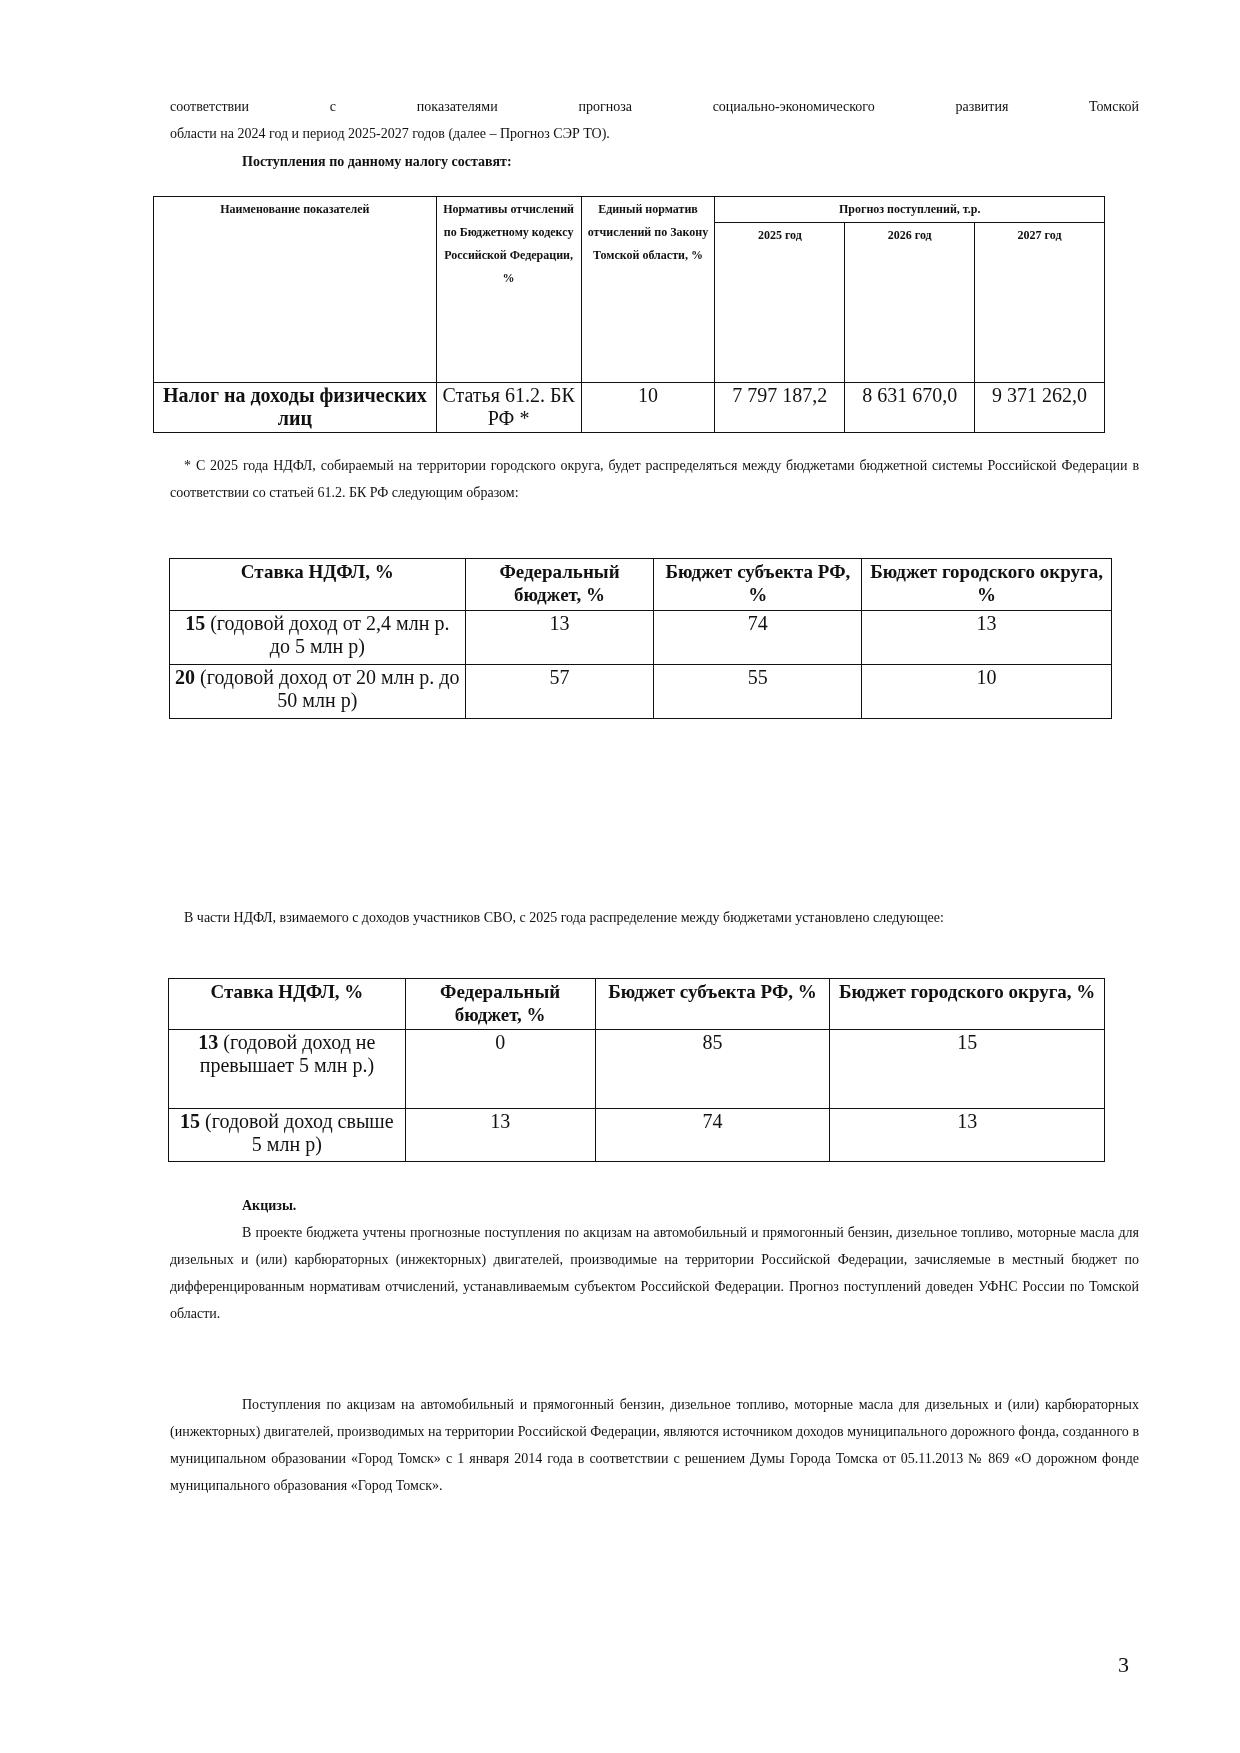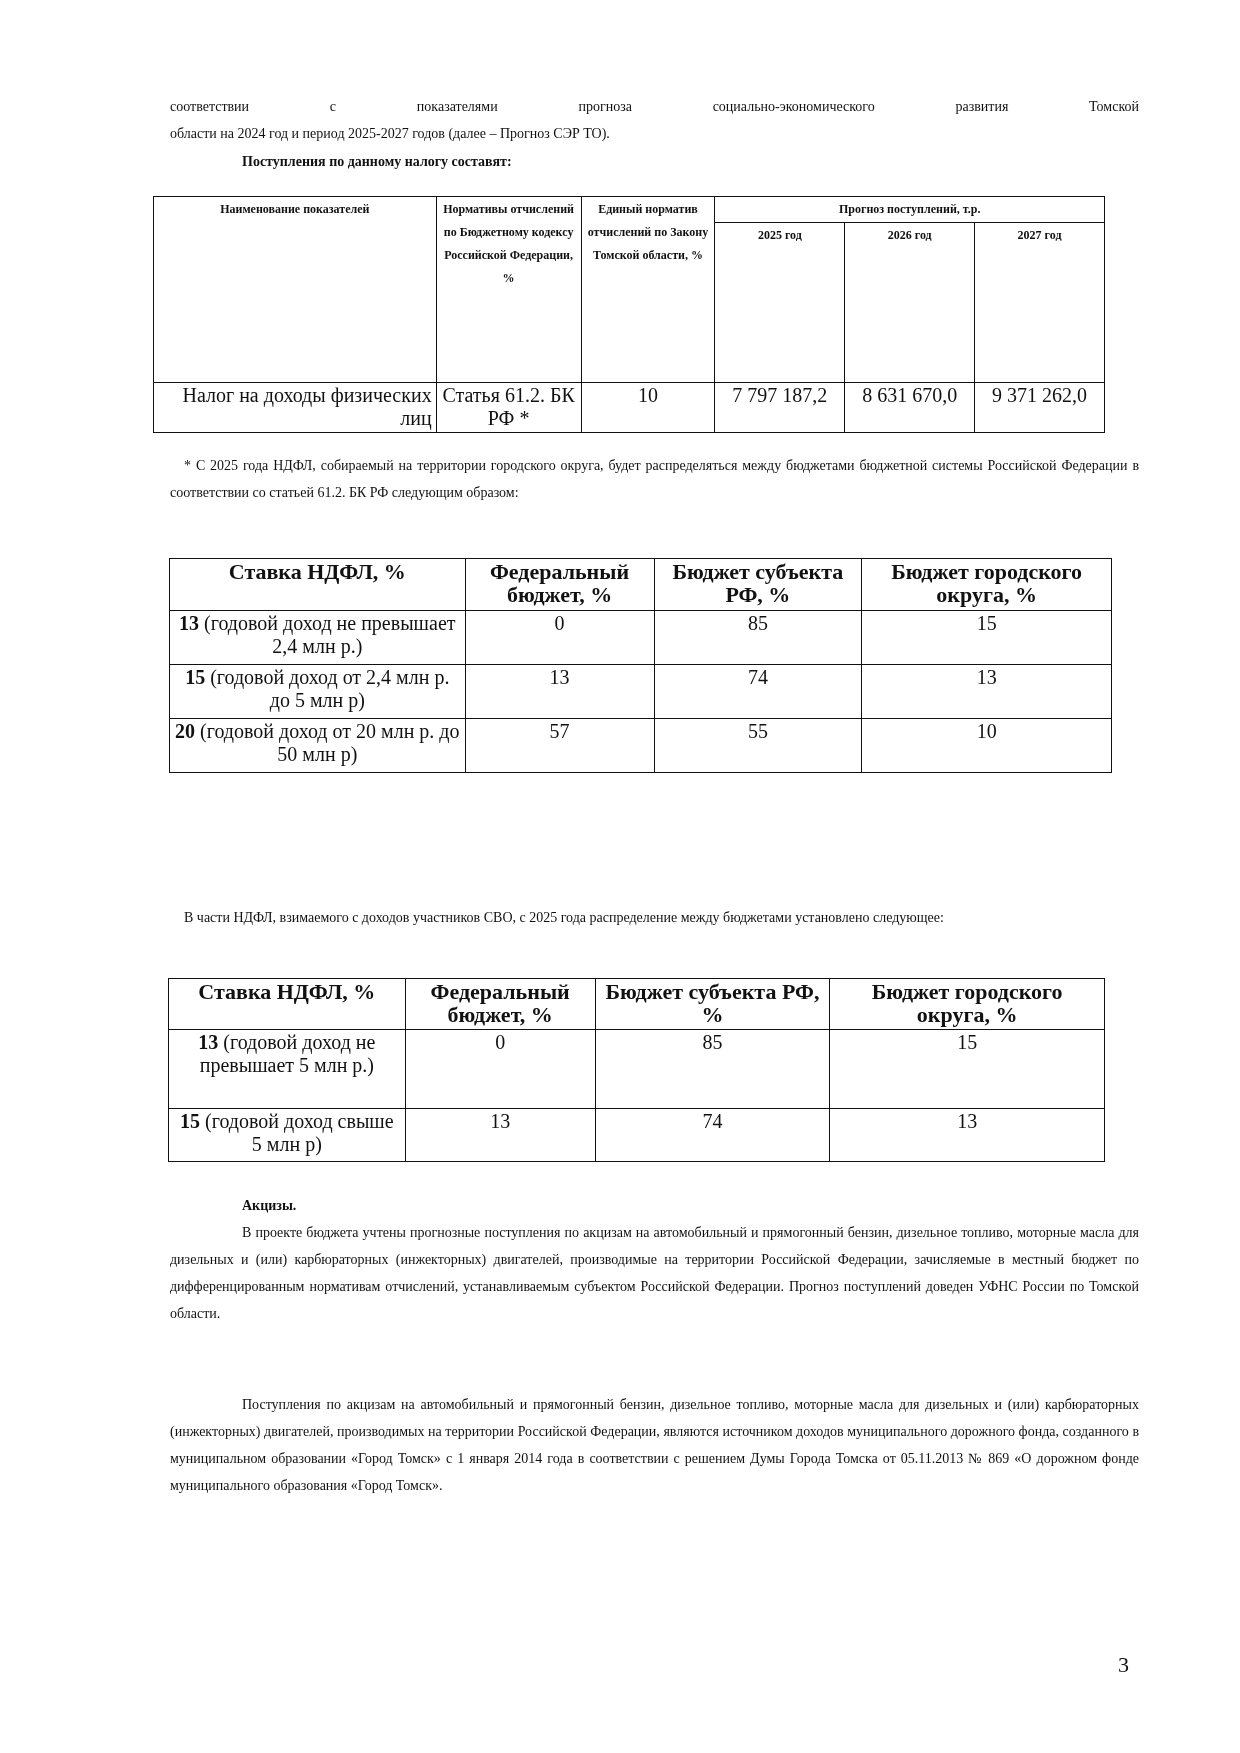--- a/index.html
+++ b/index.html
@@ -6,22 +6,22 @@
   body { width: 1240px; height: 1753px; position: relative; overflow: hidden;
          font-family: "Liberation Serif", "DejaVu Serif", serif; color: #111; }
   .p { position: absolute; left: 170px; width: 969px; font-size: 14px; line-height: 27px;
        text-align: justify; }
   .indent { text-indent: 72px; }
   .bold { font-weight: bold; }
   .just-last { text-align-last: justify; }
   table { position: absolute; border-collapse: collapse; font-size: 20px; line-height: 23px; }
   td, th { border: 1.6px solid #111; vertical-align: top; text-align: center; padding: 1px 4px; }
   th { font-weight: bold; font-size: 12px; line-height: 23px; }
-  .t2 th, .t3 th { font-size: 22px; }
-  td.left { text-align: right; }
+  .t2 th, .t3 th { font-size: 19px; }
+  td.left { text-align: center; font-weight: bold; }
   .rate { font-weight: bold; }
   #pagenum { position: absolute; left: 1118px; top: 1652px; font-size: 22px; }
 </style>
 </head>
 <body>
 
 <div class="p just-last" style="top:93px;">соответствии с показателями прогноза социально-экономического развития Томской</div>
 <div class="p" style="top:120px;">области на 2024 год и период 2025-2027 годов (далее – Прогноз СЭР ТО).</div>
 <div class="p bold" style="top:148px; left:242px; width:800px;">Поступления по данному налогу составят:</div>
 
@@ -67,26 +67,20 @@
       <col style="width:250px">
   </colgroup>
   <tbody>
       <tr style="height:52px;">
     <th>Ставка НДФЛ, %</th>
     <th>Федеральный бюджет, %</th>
     <th>Бюджет субъекта РФ, %</th>
     <th>Бюджет городского округа, %</th>
   </tr>
   <tr style="height:54px;">
-    <td><span class="rate">13</span><span> (годовой доход не превышает 2,4 млн р.)</span></td>
-    <td>0</td>
-    <td>85</td>
-    <td>15</td>
-  </tr>
-  <tr style="height:54px;">
     <td><span class="rate">15</span><span> (годовой доход от 2,4 млн р. до 5 млн р)</span></td>
     <td>13</td>
     <td>74</td>
     <td>13</td>
   </tr>
   <tr style="height:54px;">
     <td><span class="rate">20</span><span> (годовой доход от 20 млн р. до 50 млн р)</span></td>
     <td>57</td>
     <td>55</td>
     <td>10</td>

